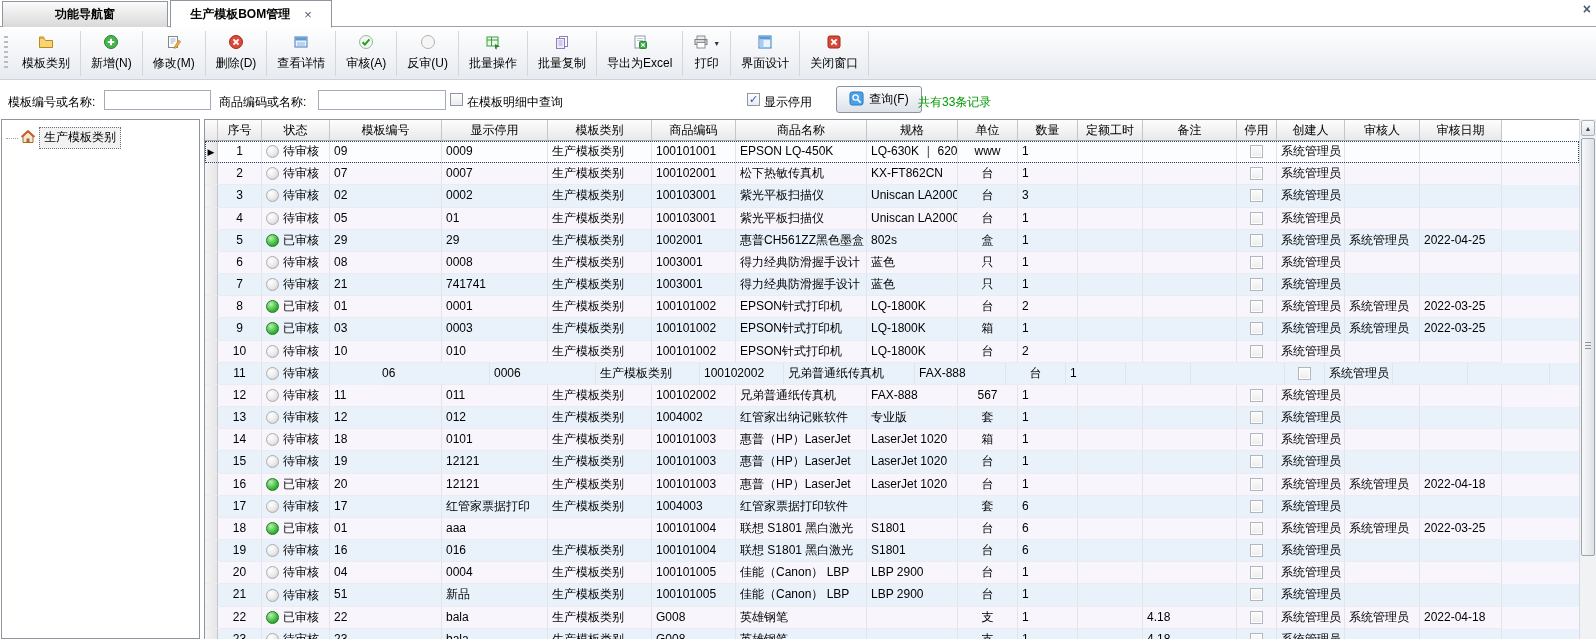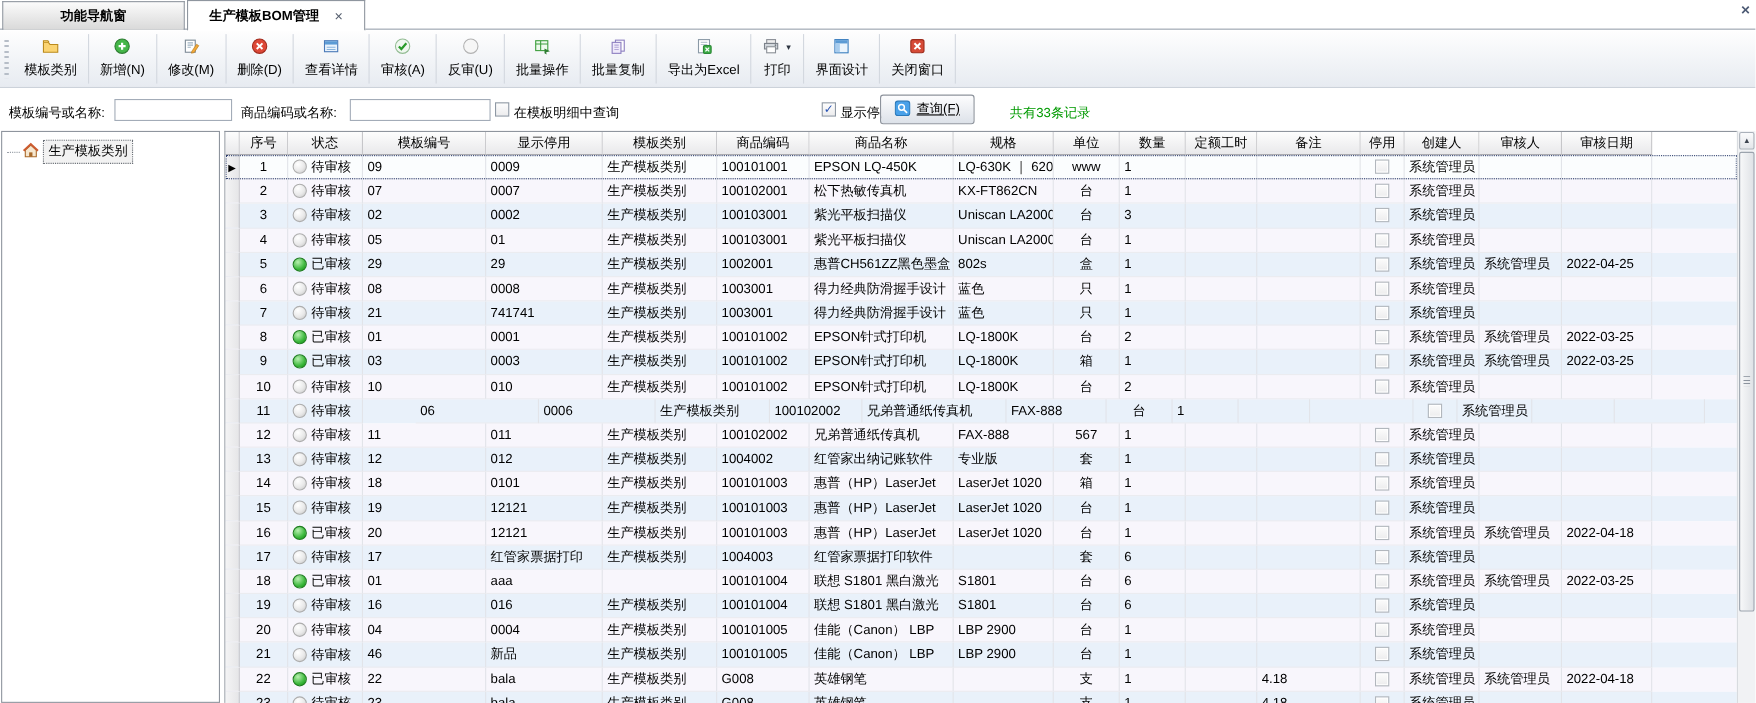--- a/index.html
+++ b/index.html
@@ -21,21 +21,21 @@
   .tbtn .icon-row { display:flex; align-items:center; height:16px; }
   .tbtn svg { width:16px; height:16px; }
   .tbtn .dd { font-size:7px; color:#2c3440; margin-left:4px; }
   .tsep { width:1px; background:#d3d8df; margin:3px 0; }
 
   
   .filterbar { position:absolute; top:81px; left:0; right:0; height:36px; background:#fff; }
   .flabel { position:absolute; top:13px; white-space:nowrap; }
   .finput { position:absolute; top:9px; height:20px; border:1px solid #a3acb8; background:#fff; font-family:inherit; font-size:12px; padding:0 3px; }
   .cb { position:absolute; top:12px; width:13px; height:13px; border:1px solid #8e98a4; background:linear-gradient(#fdfdfd,#ececee); display:flex; align-items:center; justify-content:center; font-size:11px; color:#2a54b4; font-weight:bold; cursor:pointer; }
-  .qbtn { position:absolute; left:800px; top:5px; width:86px; height:27px; border:1px solid #8d939c; border-radius:3px; background:linear-gradient(#fdfdfe,#dde2e9); display:flex; align-items:center; justify-content:center; gap:5px; cursor:pointer;text-decoration:underline; }
+  .qbtn { position:absolute; left:836px; top:5px; width:86px; height:27px; border:1px solid #8d939c; border-radius:3px; background:linear-gradient(#fdfdfe,#dde2e9); display:flex; align-items:center; justify-content:center; gap:5px; cursor:pointer; }
   .qbtn svg { width:15px; height:15px; }
   .count { position:absolute; left:918px; top:13px; color:#009a00; white-space:nowrap; }
 
   
   .treepanel { position:absolute; left:1px; top:119px; width:199px; height:520px; border:1px solid #8f959e; background:#fff; }
   .treenode { position:absolute; left:4px; top:7px; display:flex; align-items:center; cursor:pointer; }
   .branch { width:12px; border-top:1px dotted #9aa0a8; margin-right:2px; }
   .treenode svg { width:16px; height:16px; margin-right:3px; }
   .treenode .tlabel { border:1px dotted #6b7077; background:#f2f2f2; padding:1px 4px 2px 4px; }
 
@@ -754,21 +754,21 @@
         <div class="gcell" style="width: 75px;"></div>
         <div class="gcell" style="width: 82px;"></div>
       </div>
       <div class="grow odd">
         <div class="gcell ind" style="width: 13px;"></div>
         <div class="gcell c" style="width: 44px;">21</div>
         <div class="gcell statuscell" style="width: 68px;">
           <span class="sphere gray"></span>
           <span>待审核</span>
         </div>
-        <div class="gcell" style="width: 112px;">46</div>
+        <div class="gcell" style="width: 112px;">51</div>
         <div class="gcell" style="width: 106px;">新品</div>
         <div class="gcell" style="width: 104px;">生产模板类别</div>
         <div class="gcell" style="width: 84px;">100101005</div>
         <div class="gcell" style="width: 131px;">佳能（Canon） LBP</div>
         <div class="gcell" style="width: 91px;">LBP 2900</div>
         <div class="gcell c" style="width: 60px;">台</div>
         <div class="gcell" style="width: 60px;">1</div>
         <div class="gcell" style="width: 65px;"></div>
         <div class="gcell" style="width: 94px;"></div>
         <div class="gcell c" style="width: 40px;">

